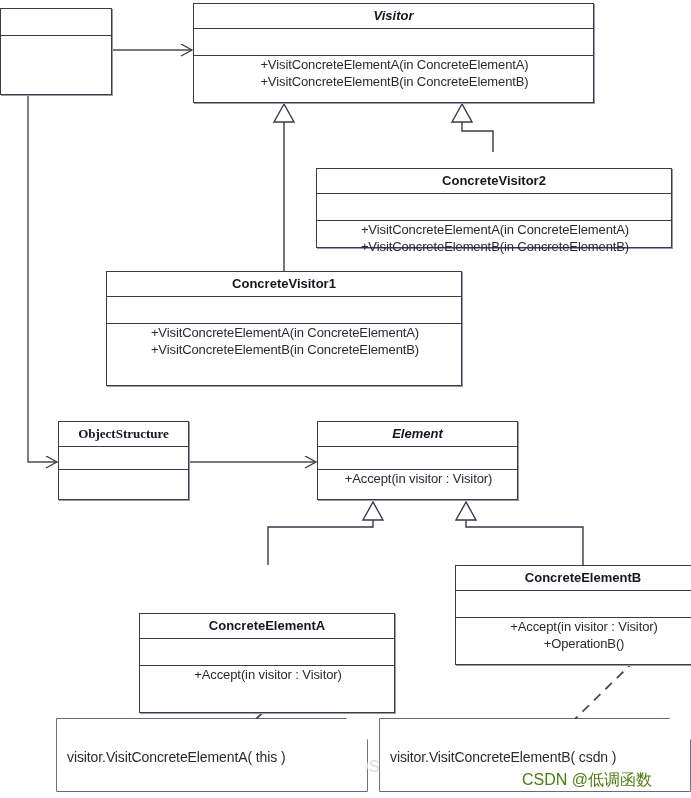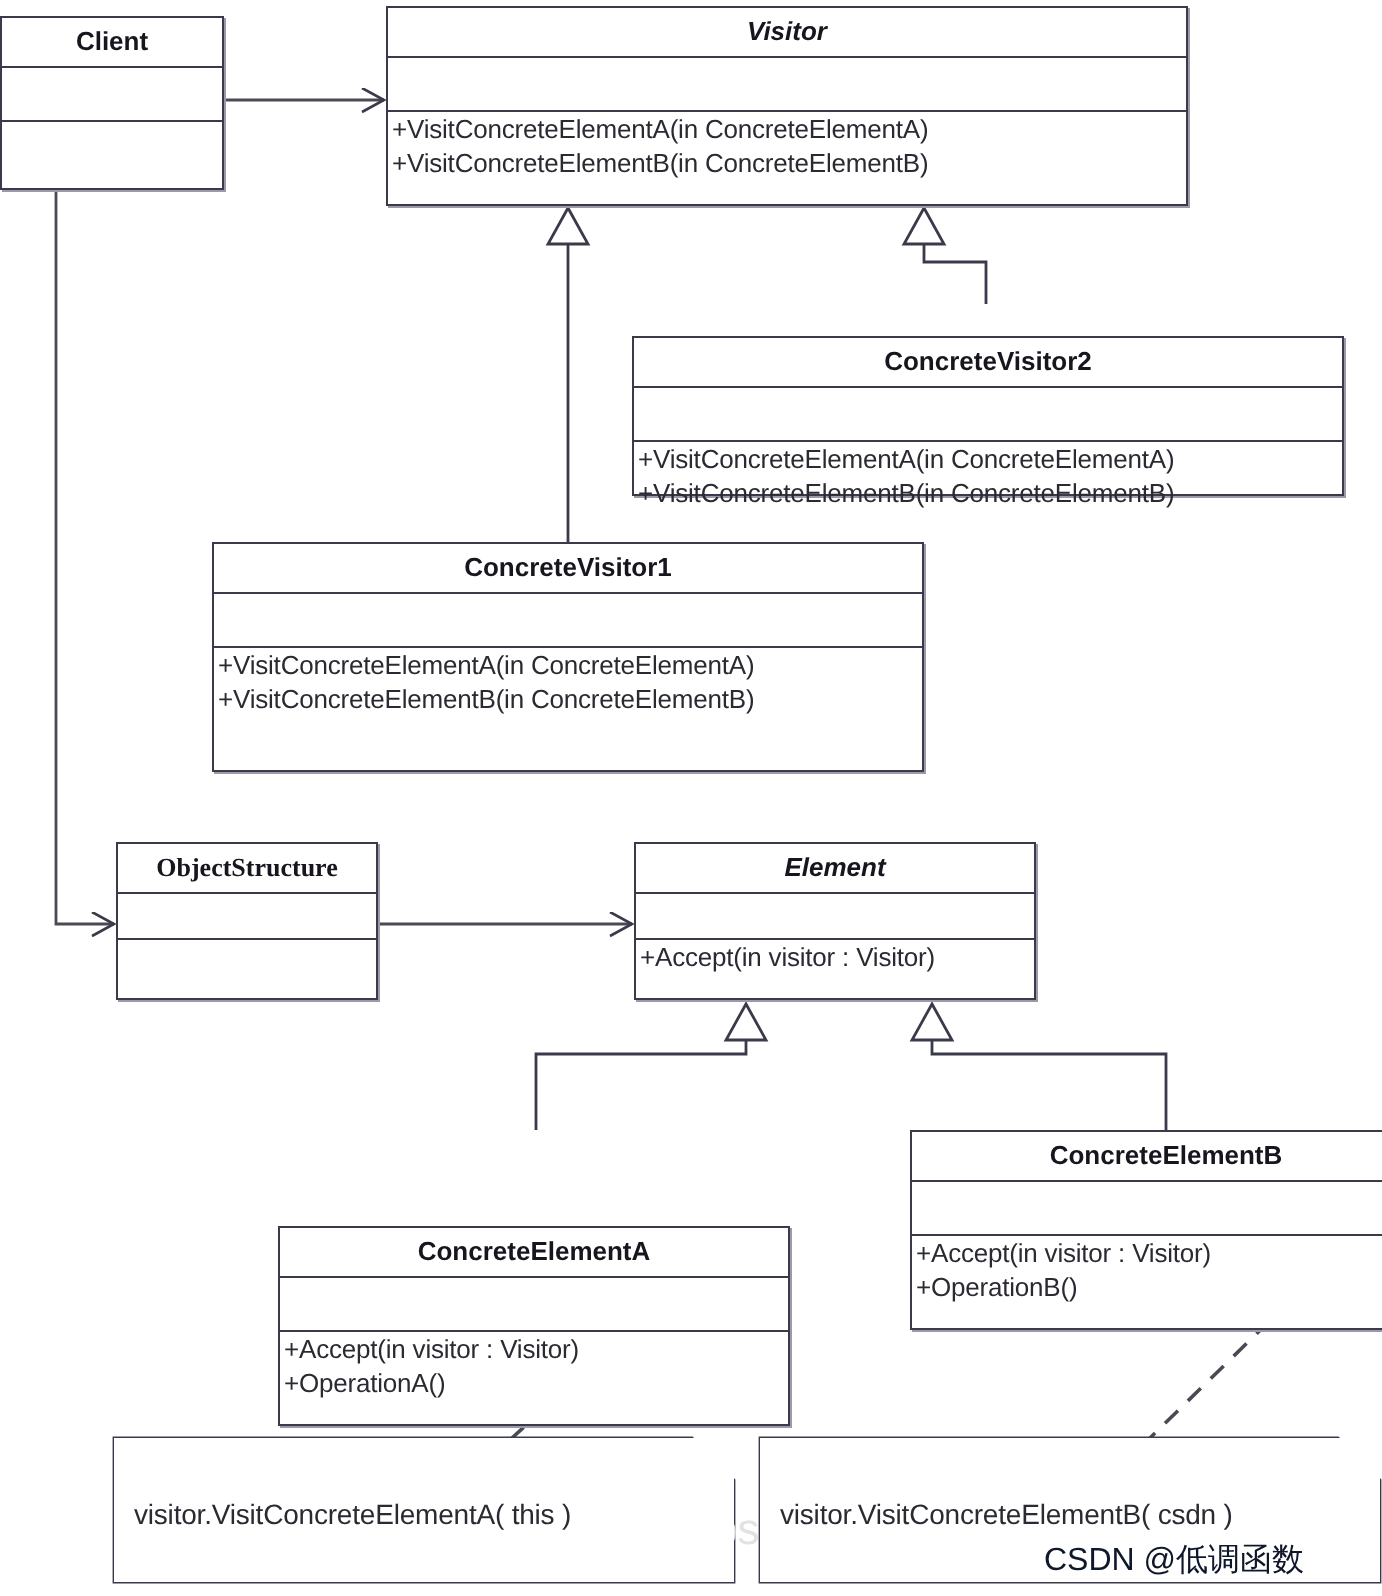--- a/index.html
+++ b/index.html
@@ -46,20 +46,21 @@
   }
   .uml-attrs {
     border-bottom: 1px solid #3a3a4a;
     height: 22px;
   }
   .uml-attrs.tall {
     height: 26px;
   }
   .uml-ops {
     padding: 0 0 0 2px;
+    text-align: center;
   }
   .uml-op {
     font-size: 13px;
     color: #2a2a33;
     line-height: 17px;
     white-space: nowrap;
     letter-spacing: -0.1px;
   }
   .uml-ops.empty {
     height: 24px;
@@ -90,21 +91,21 @@
   .watermark-url {
     left: 332px;
     top: 752px;
     font-size: 22px;
     color: #e2e2e2;
   }
   .watermark-tag {
     left: 522px;
     top: 770px;
     font-size: 16px;
-    color: #0f172a;
+    color: #4d7c0f;
     z-index: 5;
   }
 </style>
 </head>
 <body>
 
 <div id="diagram">
 
   <svg class="edges" viewBox="0 0 691 798" xmlns="http://www.w3.org/2000/svg">
     <defs>
@@ -161,21 +162,20 @@
     <g>
       <path d="M380,719 L669,719 L690,740 L690,791 L380,791 Z" fill="#ffffff" stroke="#3a3a4a" stroke-width="1.4"></path>
       <path d="M669,719 L669,740 L690,740" fill="none" stroke="#3a3a4a" stroke-width="1.4"></path>
     </g>
   </svg>
 
   <div class="watermark watermark-url">https://blog.csdn.net/gazwsxedcm</div>
   <div class="watermark watermark-tag">CSDN @低调函数</div>
 
   <div class="uml-class" style="left:0px; top:8px; width:112px; height:87px;">
-    <div class="uml-name">Client</div>
     <div class="uml-attrs tall"></div>
     <div class="uml-ops empty"></div>
   </div>
 
   <div class="uml-class" style="left:193px; top:3px; width:401px; height:100px;">
     <div class="uml-name abstract">Visitor</div>
     <div class="uml-attrs tall"></div>
     <div class="uml-ops">
       <div class="uml-op">+VisitConcreteElementA(in ConcreteElementA)</div>
       <div class="uml-op">+VisitConcreteElementB(in ConcreteElementB)</div>
@@ -212,21 +212,20 @@
     <div class="uml-ops">
       <div class="uml-op">+Accept(in visitor : Visitor)</div>
     </div>
   </div>
 
   <div class="uml-class" style="left:139px; top:565px; width:256px; height:100px;margin-top:48px;">
     <div class="uml-name">ConcreteElementA</div>
     <div class="uml-attrs tall"></div>
     <div class="uml-ops">
       <div class="uml-op">+Accept(in visitor : Visitor)</div>
-      <div class="uml-op">+OperationA()</div>
     </div>
   </div>
 
   <div class="uml-class" style="left:455px; top:565px; width:256px; height:100px;">
     <div class="uml-name">ConcreteElementB</div>
     <div class="uml-attrs tall"></div>
     <div class="uml-ops">
       <div class="uml-op">+Accept(in visitor : Visitor)</div>
       <div class="uml-op">+OperationB()</div>
     </div>

